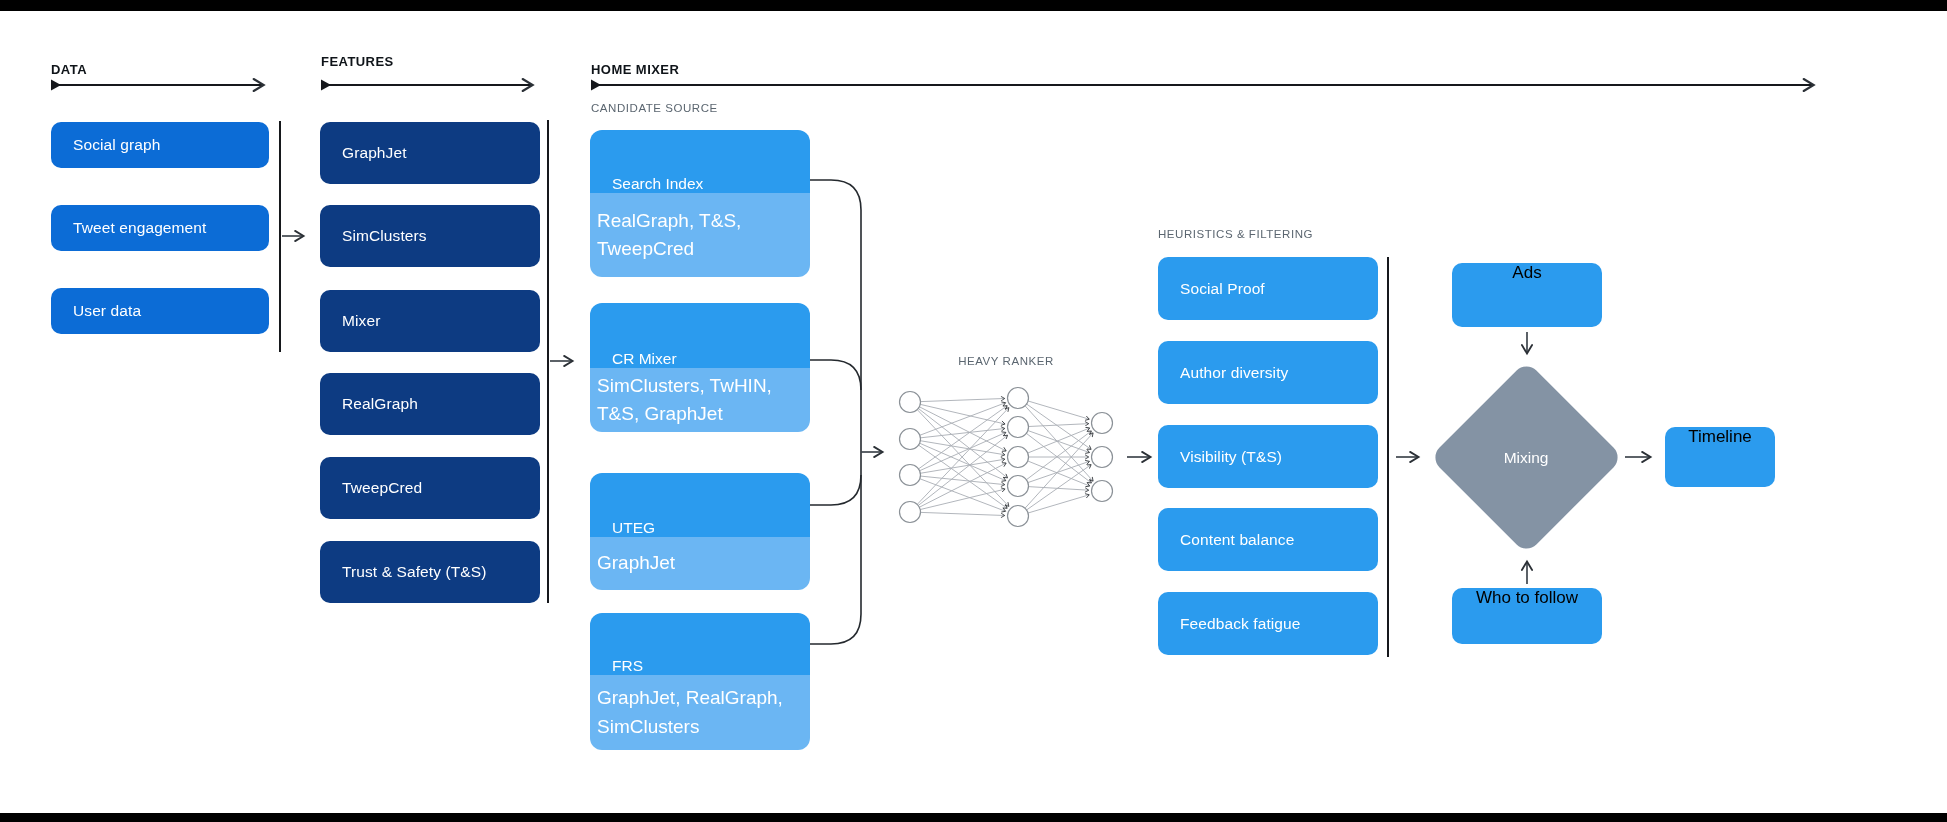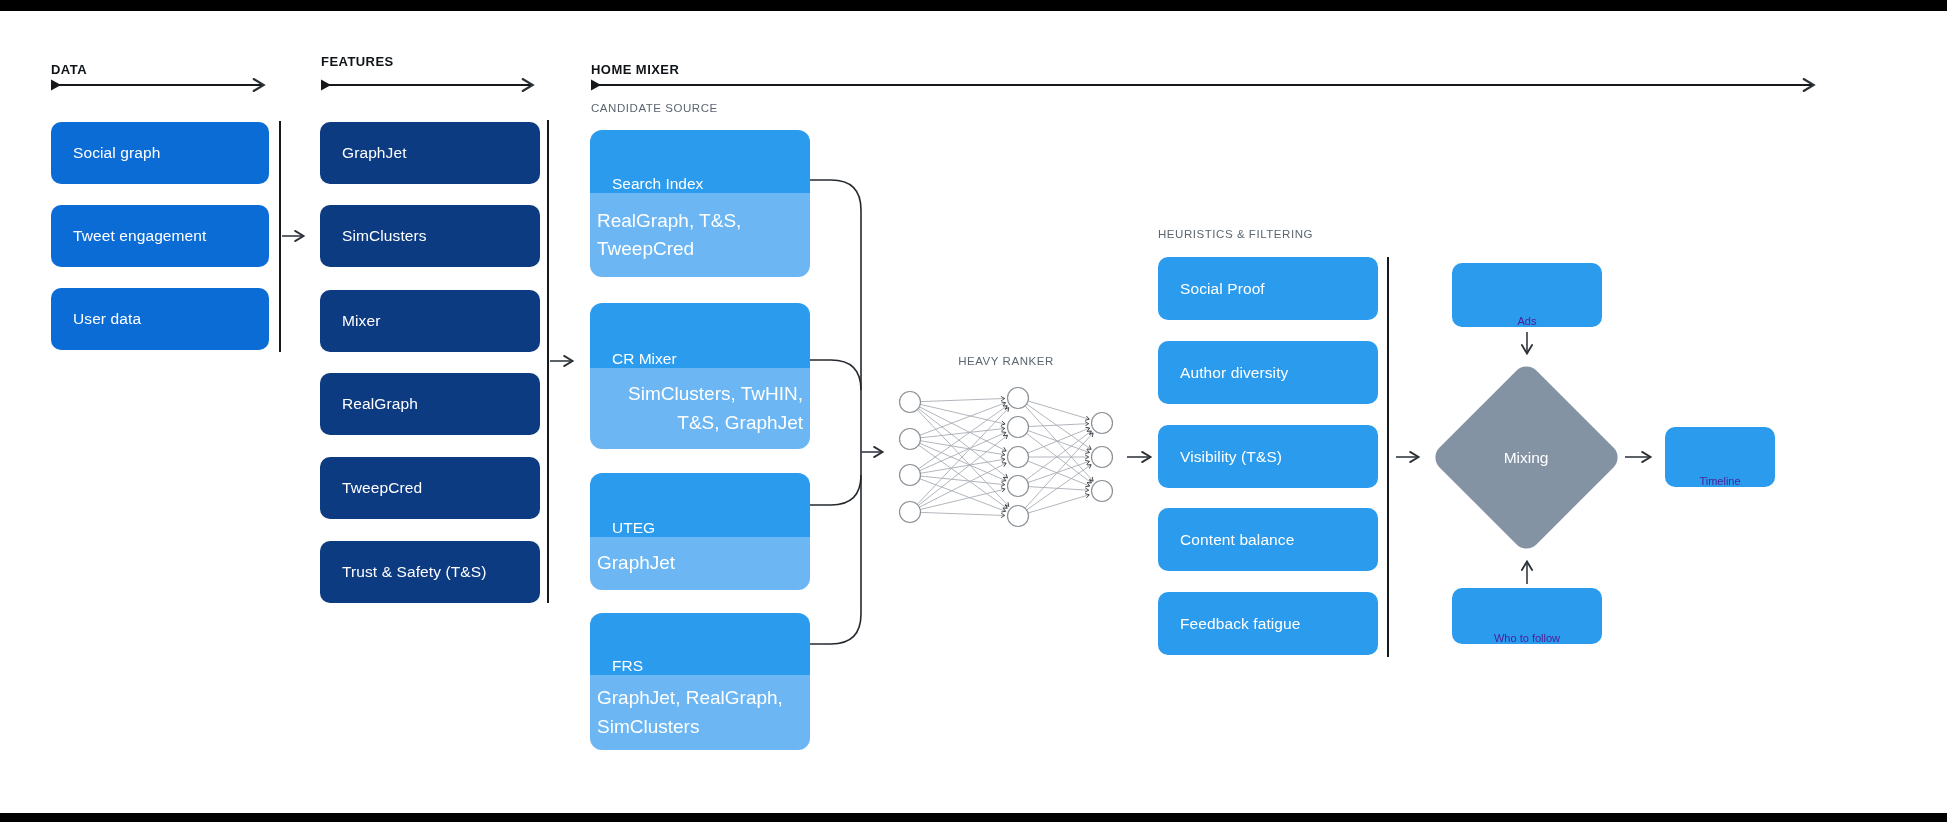--- a/index.html
+++ b/index.html
@@ -7,30 +7,30 @@
           font-family:"Liberation Sans",sans-serif;}
   .bar{position:absolute;left:0;width:1947px;background:#000;}
   #topbar{top:0;height:11px;}
   #bottombar{top:813px;height:9px;}
 
   .heading{position:absolute;font-size:13px;font-weight:700;color:#0f1419;letter-spacing:.45px;white-space:nowrap;text-align:right;}
   .subheading{position:absolute;font-size:11.5px;font-weight:500;color:var(--subheading);letter-spacing:.55px;white-space:nowrap;}
 
   .box{position:absolute;border-radius:10px;color:#fff;display:flex;align-items:center;
        padding:0 22px;font-size:15.5px;font-weight:500;box-sizing:border-box;letter-spacing:.1px;}
-  .data-box{background:var(--data-box);left:51px;width:218px;height:62px;}
+  .data-box{background:var(--data-box);left:51px;width:218px;height:46px;}
   .feature-box{background:var(--feature-box);left:320px;width:220px;height:62px;}
   .heur-box{background:var(--blue);left:1158px;width:220px;height:63px;}
 
   .cand-group{position:absolute;left:590px;width:220px;border-radius:12px;overflow:hidden;color:#fff;box-sizing:border-box;}
   .cand-main{background:var(--cand-main);display:flex;align-items:flex-end;padding:0 22px;font-size:15.5px;font-weight:400;box-sizing:border-box;}
   .cand-sub{background:var(--cand-sub);display:flex;align-items:center;padding:4px 7px;font-size:19px;font-weight:500;line-height:1.5;box-sizing:border-box;}
 
-  .sq-box{position:absolute;background:var(--blue);border-radius:10px;color:#4c1d95;display:flex;
-          align-items:flex-end;justify-content:center;font-size:11px;font-weight:500;box-sizing:border-box;}
+  .sq-box{position:absolute;background:var(--blue);border-radius:10px;color:#000000;display:flex;
+          align-items:flex-start;justify-content:center;font-size:17px;font-weight:500;box-sizing:border-box;}
 
   #diamond{position:absolute;left:1458px;top:389px;width:137px;height:137px;background:var(--diamond);
            border-radius:14px;transform:rotate(45deg);display:flex;align-items:center;justify-content:center;}
   #diamond span{transform:rotate(-45deg);color:#fff;font-size:15.5px;font-weight:500;}
 
   svg{position:absolute;left:0;top:0;}
   .h-arrow{stroke:var(--arrow-dark);stroke-width:2;fill:none;}
   .h-start{fill:var(--arrow-dark);}
   .sep{stroke:var(--arrow-dark);stroke-width:2;}
   .g-arrow{stroke:var(--arrow-gray);stroke-width:1.7;fill:none;}
@@ -182,21 +182,21 @@
         <span>Search Index</span>
       </div>
     <div class="cand-sub" style="height:84px;">
         <span>RealGraph, T&amp;S, TweepCred</span>
       </div>
   </div>
   <div class="cand-group" style="top:303px;">
     <div class="cand-main" style="height:65px;">
         <span>CR Mixer</span>
       </div>
-    <div class="cand-sub" style="height:81px;text-align:right;">
+    <div class="cand-sub" style="height:64px;">
         <span>SimClusters, TwHIN, T&amp;S, GraphJet</span>
       </div>
   </div>
   <div class="cand-group" style="top:473px;">
     <div class="cand-main" style="height:64px;">
         <span>UTEG</span>
       </div>
     <div class="cand-sub" style="height:53px;">
         <span>GraphJet</span>
       </div>

